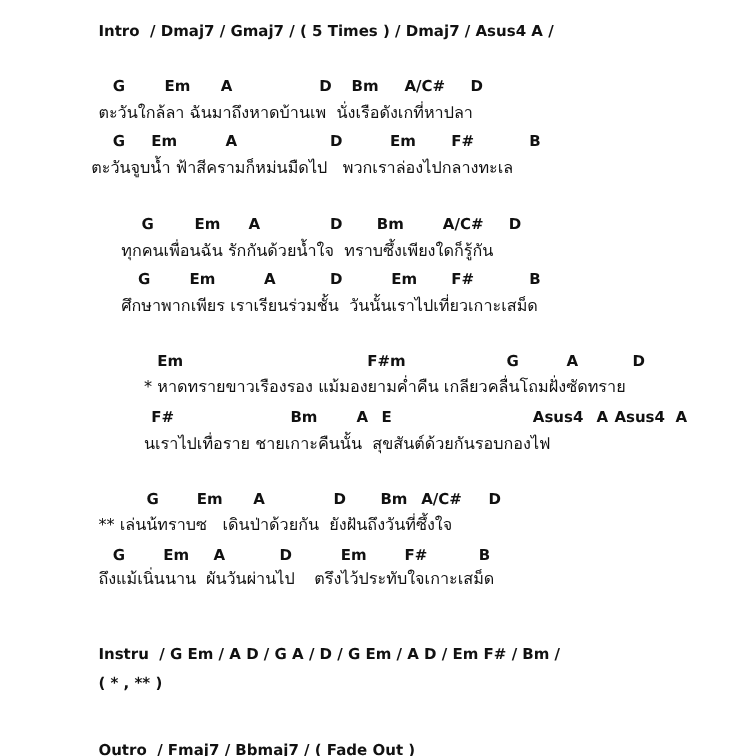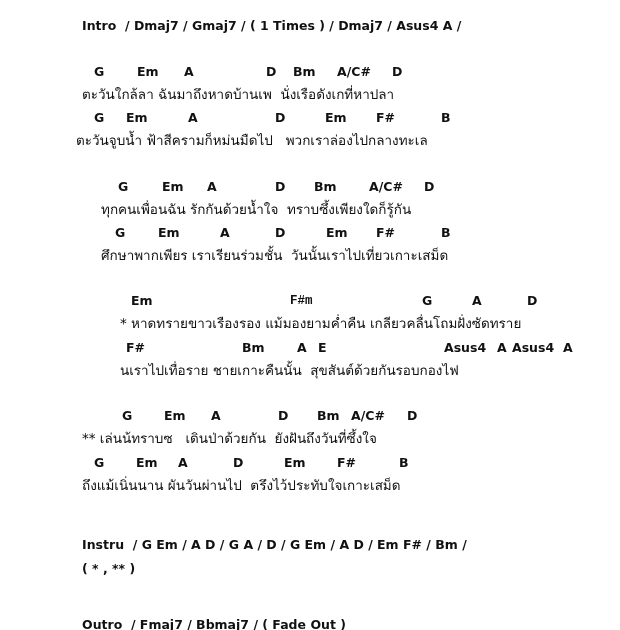--- a/index.html
+++ b/index.html
@@ -6,21 +6,21 @@
   body { width:620px; height:630px; position:relative; overflow:hidden;
          font-family:"DejaVu Sans", sans-serif; color:#111; }
   .line { position:absolute; white-space:pre; font-size:13px; line-height:16px; }
   .bold { font-weight:bold; font-family:"DejaVu Sans", sans-serif; font-size:12.5px; }
   .lyric { font-size:13.5px; font-family:"DejaVu Sans", sans-serif; }
   .chord { position:absolute; font-weight:bold; font-size:12.5px; line-height:16px; white-space:pre; }
 </style>
 </head>
 <body>
 
-<div class="line bold" style="left:82px;top:18px;">Intro  / Dmaj7 / Gmaj7 / ( 1 Times ) / Dmaj7 / Asus4 A /</div>
+<div class="line bold" style="left:82px;top:18px;">Intro  / Dmaj7 / Gmaj7 / ( 5 Times ) / Dmaj7 / Asus4 A /</div>
 
 <div>
   <div class="chordrow" style="position:absolute;top:64px;left:0;width:620px;height:16px;">
       <span class="chord" style="left: 94px; top: 0px;">G</span>
       <span class="chord" style="left: 137px; top: 0px;">Em</span>
       <span class="chord" style="left: 184px; top: 0px;">A</span>
       <span class="chord" style="left: 266px; top: 0px;">D</span>
       <span class="chord" style="left: 293px; top: 0px;">Bm</span>
       <span class="chord" style="left: 337px; top: 0px;">A/C#</span>
       <span class="chord" style="left: 392px; top: 0px;">D</span>
@@ -57,21 +57,21 @@
       <span class="chord" style="left: 326px; top: 0px;">Em</span>
       <span class="chord" style="left: 376px; top: 0px;">F#</span>
       <span class="chord" style="left: 441px; top: 0px;">B</span>
     </div>
   <div class="line lyric" style="left:101px;top:247px;">ศึกษาพากเพียร เราเรียนร่วมชั้น  วันนั้นเราไปเที่ยวเกาะเสม็ด</div>
 </div>
 
 <div>
   <div class="chordrow" style="position:absolute;top:293px;left:0;width:620px;height:16px;">
       <span class="chord" style="left: 131px; top: 0px;">Em</span>
-      <span class="chord" style="left: 290px; top: 0px; font-family: Liberation Mono, monospace;">F#m</span>
+      <span class="chord" style="left: 306px; top: 0px;">F#m</span>
       <span class="chord" style="left: 422px; top: 0px;">G</span>
       <span class="chord" style="left: 472px; top: 0px;">A</span>
       <span class="chord" style="left: 527px; top: 0px;">D</span>
     </div>
   <div class="line lyric" style="left:120px;top:315px;text-align:center;">* หาดทรายขาวเรืองรอง แม้มองยามค่ำคืน เกลียวคลื่นโถมฝั่งซัดทราย</div>
   <div class="chordrow" style="position:absolute;top:340px;left:0;width:620px;height:16px;">
       <span class="chord" style="left: 126px; top: 0px;">F#</span>
       <span class="chord" style="left: 242px; top: 0px;">Bm</span>
       <span class="chord" style="left: 297px; top: 0px;">A</span>
       <span class="chord" style="left: 318px; top: 0px;">E</span>
@@ -96,18 +96,18 @@
   <div class="line lyric" style="left:82px;top:430px;">** เล่นน้ทราบซ   เดินป่าด้วยกัน  ยังฝันถึงวันที่ซึ้งใจ</div>
   <div class="chordrow" style="position:absolute;top:455px;left:0;width:620px;height:16px;">
       <span class="chord" style="left: 94px; top: 0px;">G</span>
       <span class="chord" style="left: 136px; top: 0px;">Em</span>
       <span class="chord" style="left: 178px; top: 0px;">A</span>
       <span class="chord" style="left: 233px; top: 0px;">D</span>
       <span class="chord" style="left: 284px; top: 0px;">Em</span>
       <span class="chord" style="left: 337px; top: 0px;">F#</span>
       <span class="chord" style="left: 399px; top: 0px;">B</span>
     </div>
-  <div class="line lyric" style="left:82px;top:477px;">ถึงแม้เนิ่นนาน ผันวันผ่านไป  ตรึงไว้ประทับใจเกาะเสม็ด</div>
+  <div class="line lyric" style="left:82px;top:477px;font-family:Liberation Mono, monospace;">ถึงแม้เนิ่นนาน ผันวันผ่านไป  ตรึงไว้ประทับใจเกาะเสม็ด</div>
 </div>
 
 <div class="line bold" style="left:82px;top:523px;margin-top:14px;">Instru  / G Em / A D / G A / D / G Em / A D / Em F# / Bm /</div>
 <div class="line bold" style="left:82px;top:561px;">( * , ** )</div>
 <div class="line bold" style="left:82px;top:617px;text-decoration:underline;">Outro  / Fmaj7 / Bbmaj7 / ( Fade Out )</div>
 
 </body></html>

